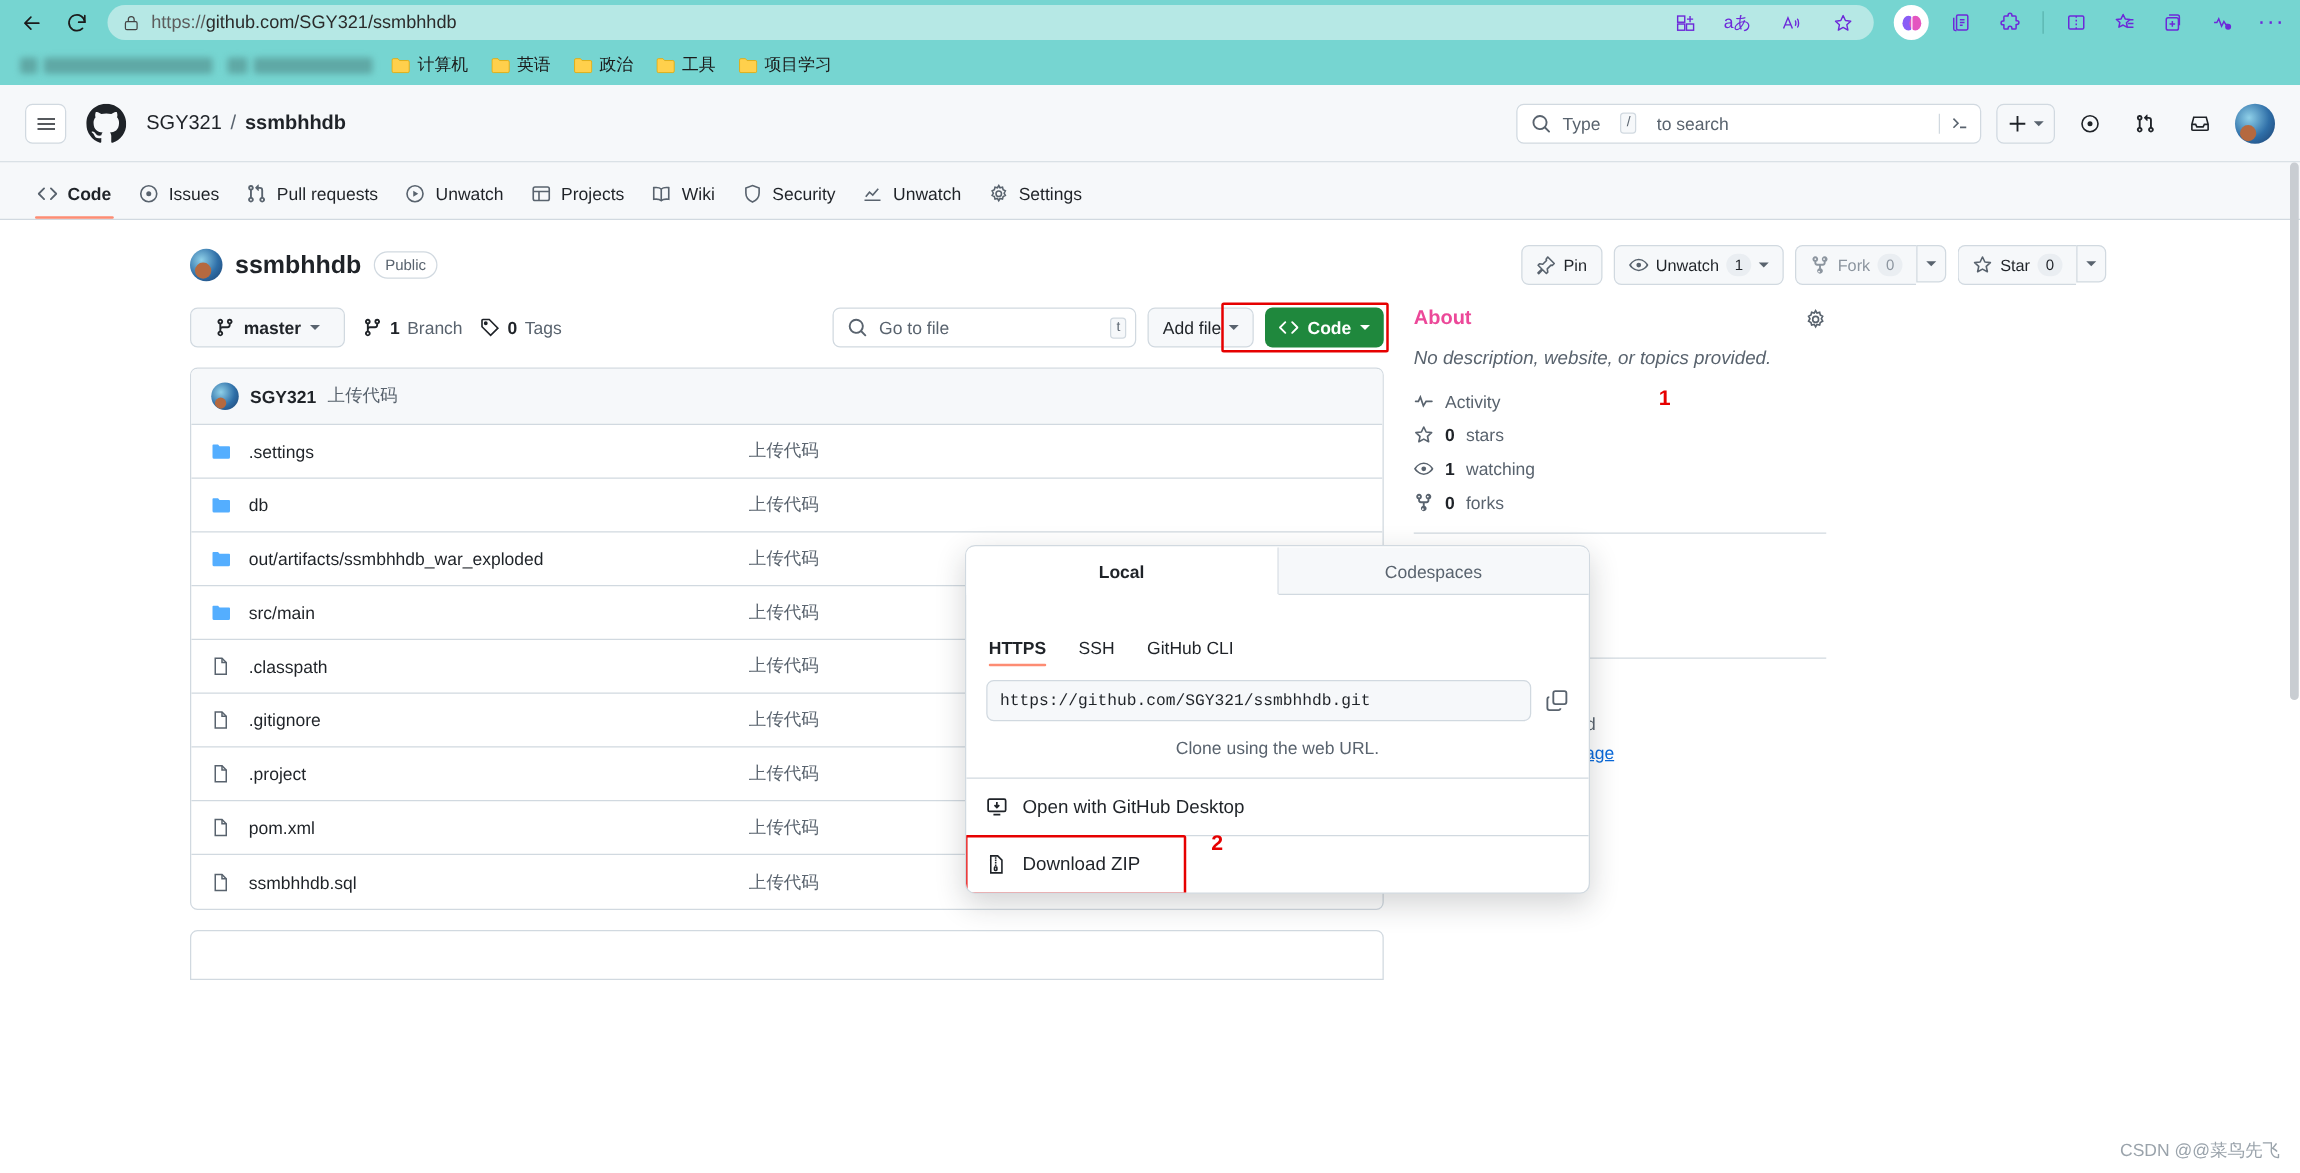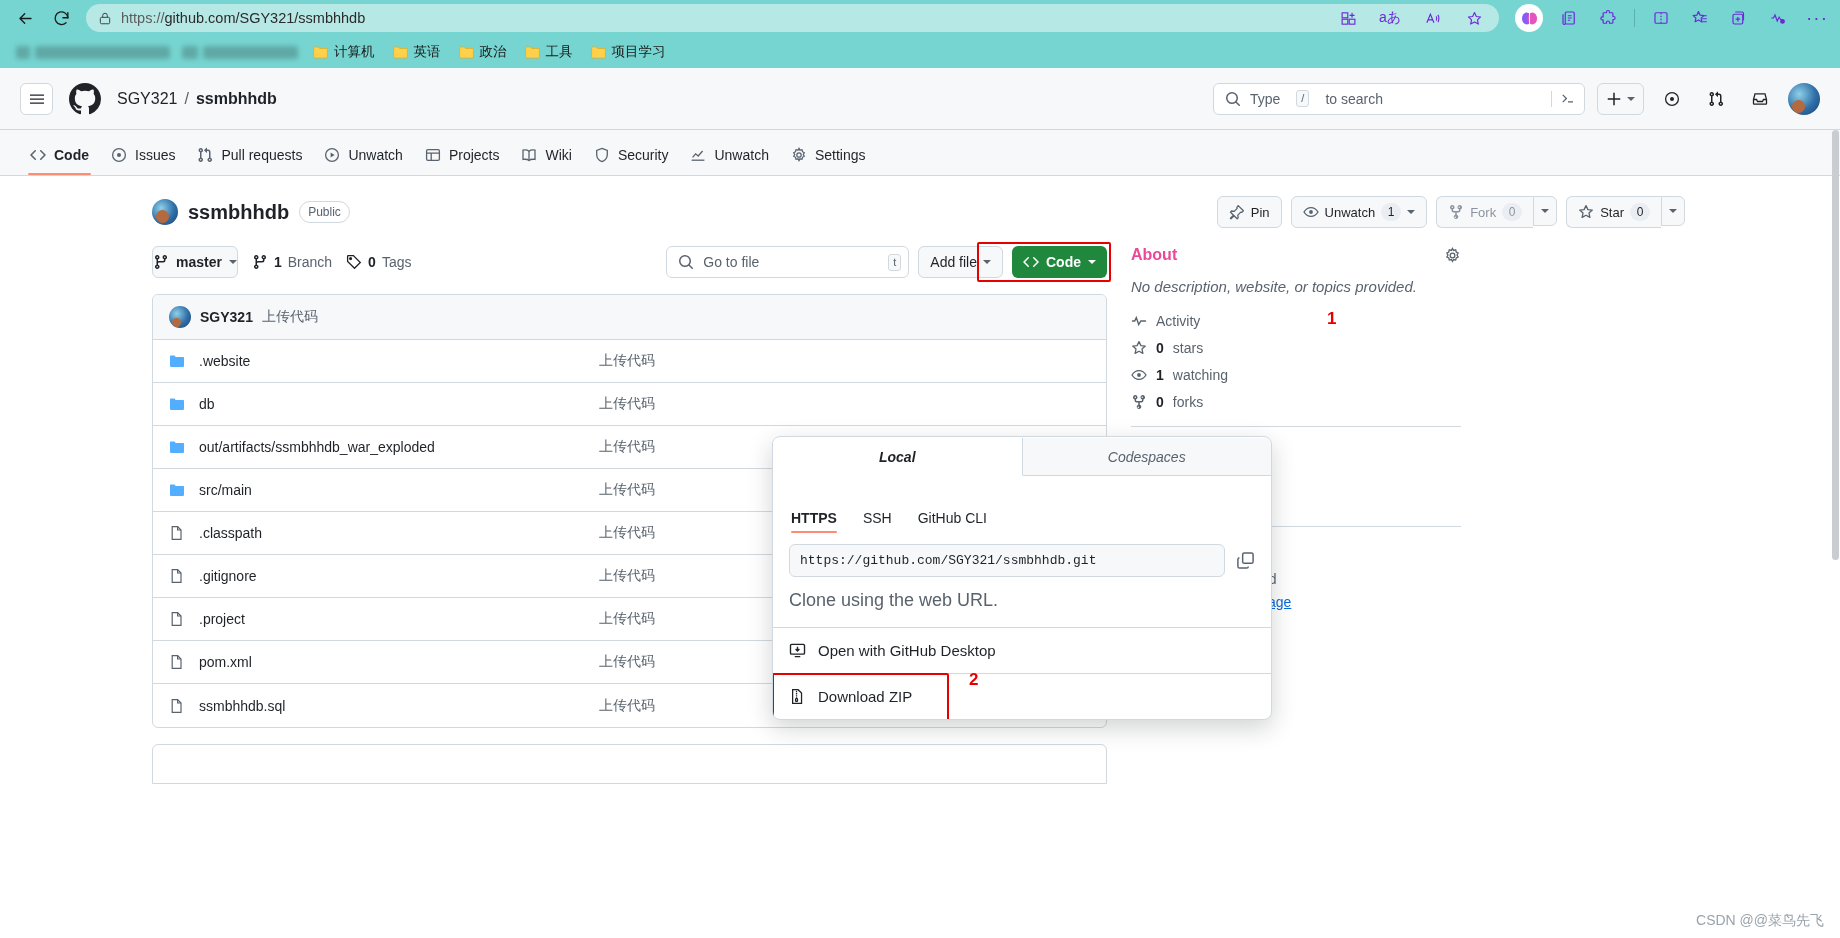--- a/index.html
+++ b/index.html
@@ -147,21 +147,21 @@
            border-top: 4px solid #59636e; }
 
   
   .body-wrap { display: flex; padding: 18px 20px 0 152px; gap: 24px; }
   .main-col { width: 955px; flex: none; }
   .side-col { width: 330px; flex: none; padding-top: 0; }
 
   .file-toolbar { display: flex; align-items: center; gap: 14px; margin-bottom: 16px; }
   .branch-btn {
     height: 32px; border: 1px solid #d1d9e0; border-radius: 6px; background: #f6f8fa;
-    display: flex; align-items: center; gap: 7px; padding: 0 0; font-size: 14px; font-weight: 600;
+    display: flex; align-items: center; gap: 7px; padding: 0 19px; font-size: 14px; font-weight: 600;
   }
   .meta-link { display: flex; align-items: center; gap: 6px; font-size: 14px; color: #1f2328; }
   .meta-link b { font-weight: 600; }
   .meta-link .lbl { color: #59636e; }
   .toolbar-right { margin-left: auto; display: flex; align-items: center; gap: 9px; position: relative; }
   .gotofile {
     width: 243px; height: 32px; border: 1px solid #d1d9e0; border-radius: 6px; background: #fff;
     display: flex; align-items: center; gap: 9px; padding: 0 7px 0 11px; color: #59636e; font-size: 14px;
   }
   .code-btn {
@@ -231,21 +231,21 @@
     position: absolute; top: 62px; right: 1px; width: 7px; height: 430px;
     background: #c9cdd2; border-radius: 4px;
   }
 
   
   .code-panel {
     position: absolute; left: 772px; top: 368px; width: 500px;
     background: #fff; border: 1px solid #d1d9e0; border-radius: 8px;
     box-shadow: 0 8px 24px rgba(31,35,40,.2); z-index: 40; overflow: hidden;
   }
-  .cp-tabs { display: flex; border-bottom: 1px solid #d1d9e0; font-style: italic; }
+  .cp-tabs { display: flex; border-bottom: 1px solid #d1d9e0; }
   .cp-tab {
     flex: 1; text-align: center; padding: 11px 0 10px; font-size: 14px; color: #59636e;
     background: #f6f8fa; border-bottom: 1px solid #d1d9e0; position: relative; top: 1px;
   }
   .cp-tab.active { background: #fff; color: #1f2328; font-weight: 600; border-bottom-color: #fff; }
   .cp-tab:first-child { border-right: 1px solid #d1d9e0; }
   .cp-sec { padding: 16px; }
   .cp-clone-head { display: flex; align-items: center; gap: 10px; font-size: 15px; color: #1f2328; }
   .cp-clone-head .q { margin-left: auto; color: #59636e; display: flex; }
   .cp-proto { display: flex; gap: 26px; margin: 18px 0 0 2px; }
@@ -257,21 +257,21 @@
     content:''; position:absolute; left:0; right:0; bottom:0; height:2px;
     background:#fd8c73; border-radius:2px;
   }
   .cp-urlrow { display: flex; align-items: center; gap: 11px; margin-top: 11px; }
   .cp-url {
     flex: 1; height: 33px; border: 1px solid #d1d9e0; border-radius: 6px; background: #f6f8fa;
     display: flex; align-items: center; padding: 0 10px;
     font-family: "Liberation Mono", monospace; font-size: 13px; color: #1f2328;
   }
   .cp-copy { color: #59636e; display: flex; }
-  .cp-note { font-size: 18px; color: #59636e; margin-top: 13px; }
+  .cp-note { font-size: 14px; color: #59636e; margin-top: 13px; text-align: center; }
   .cp-item {
     border-top: 1px solid #d1d9e0; padding: 14px 16px;
     display: flex; align-items: center; gap: 12px; font-size: 15px; color: #1f2328;
   }
 </style>
 </head>
 <body>
 
 <div class="browser-chrome">
   <div class="chrome-toolbar">
@@ -641,21 +641,21 @@
           <span class="sm-avatar"></span>
           <span class="author">SGY321</span>
           <span class="msg">上传代码</span>
         </div>
 
         <div class="frow">
           <span class="fname">
             <svg class="folder-blue" width="16" height="16" viewBox="0 0 16 16" fill="currentColor">
                 <path d="M1.75 2.5h3.69l1.2 1.5h7.61a.75.75 0 0 1 .75.75v8A1.25 1.25 0 0 1 13.75 14H2.25A1.25 1.25 0 0 1 1 12.75v-9.5a.75.75 0 0 1 .75-.75z"></path>
               </svg>
-            <span>.website</span>
+            <span>.settings</span>
           </span>
           <span class="fmsg">上传代码</span>
           <span class="ftime"></span>
         </div>
         <div class="frow">
           <span class="fname">
             <svg class="folder-blue" width="16" height="16" viewBox="0 0 16 16" fill="currentColor">
                 <path d="M1.75 2.5h3.69l1.2 1.5h7.61a.75.75 0 0 1 .75.75v8A1.25 1.25 0 0 1 13.75 14H2.25A1.25 1.25 0 0 1 1 12.75v-9.5a.75.75 0 0 1 .75-.75z"></path>
               </svg>
             <span>db</span>

